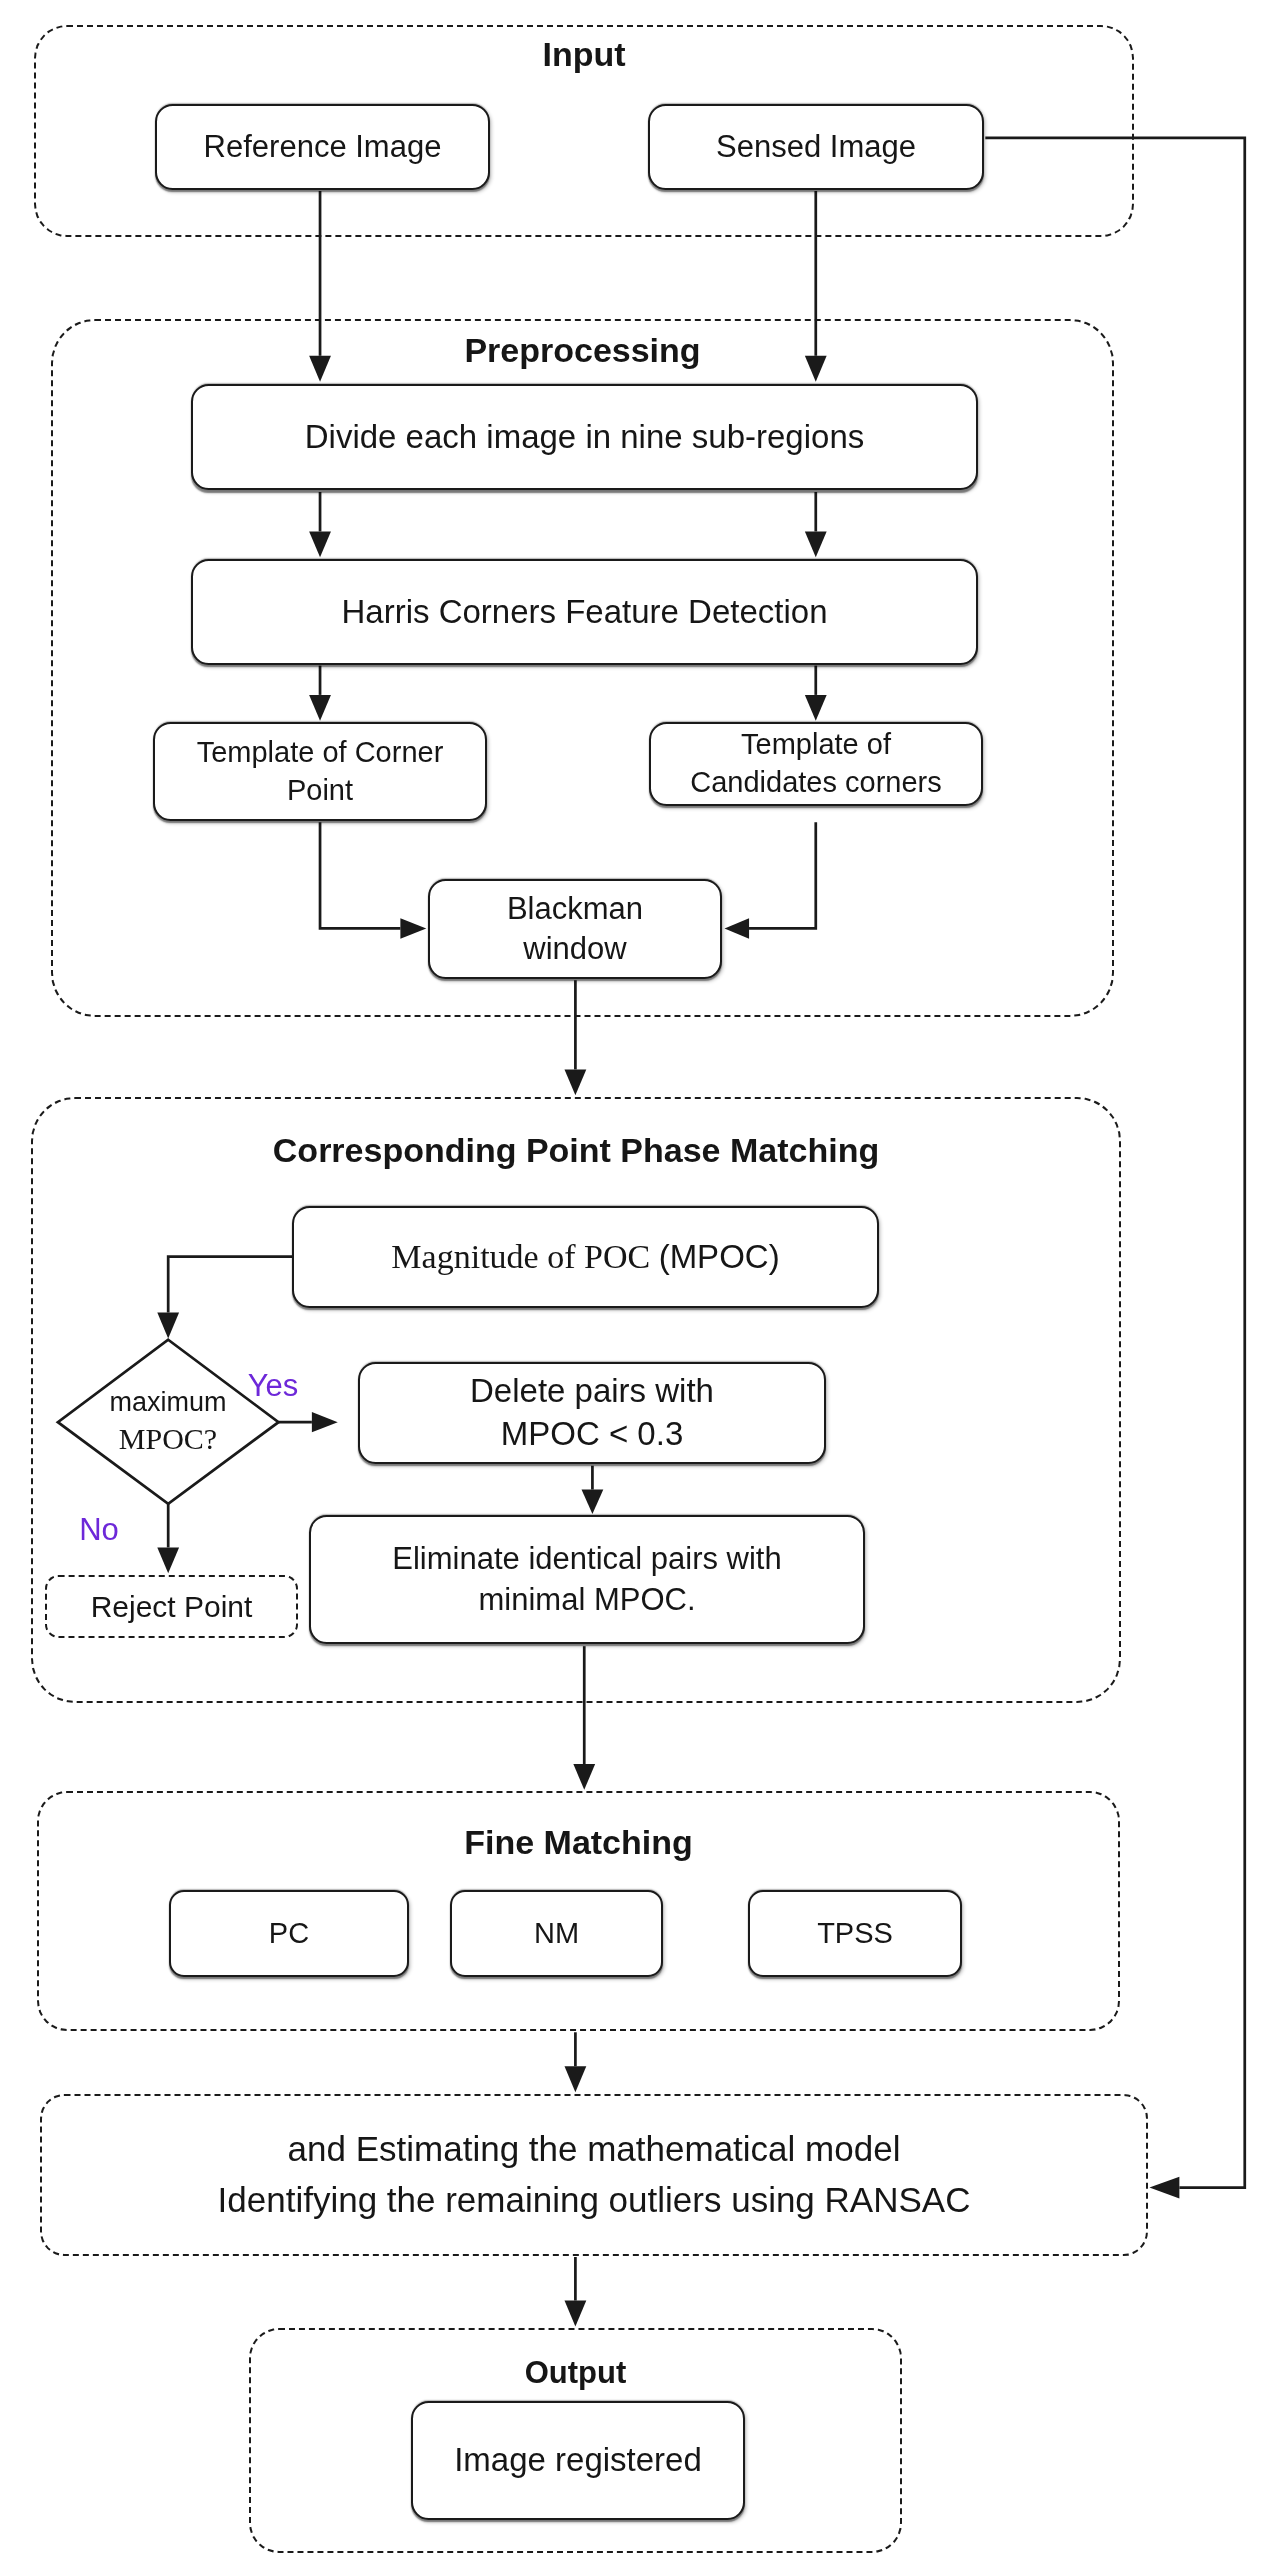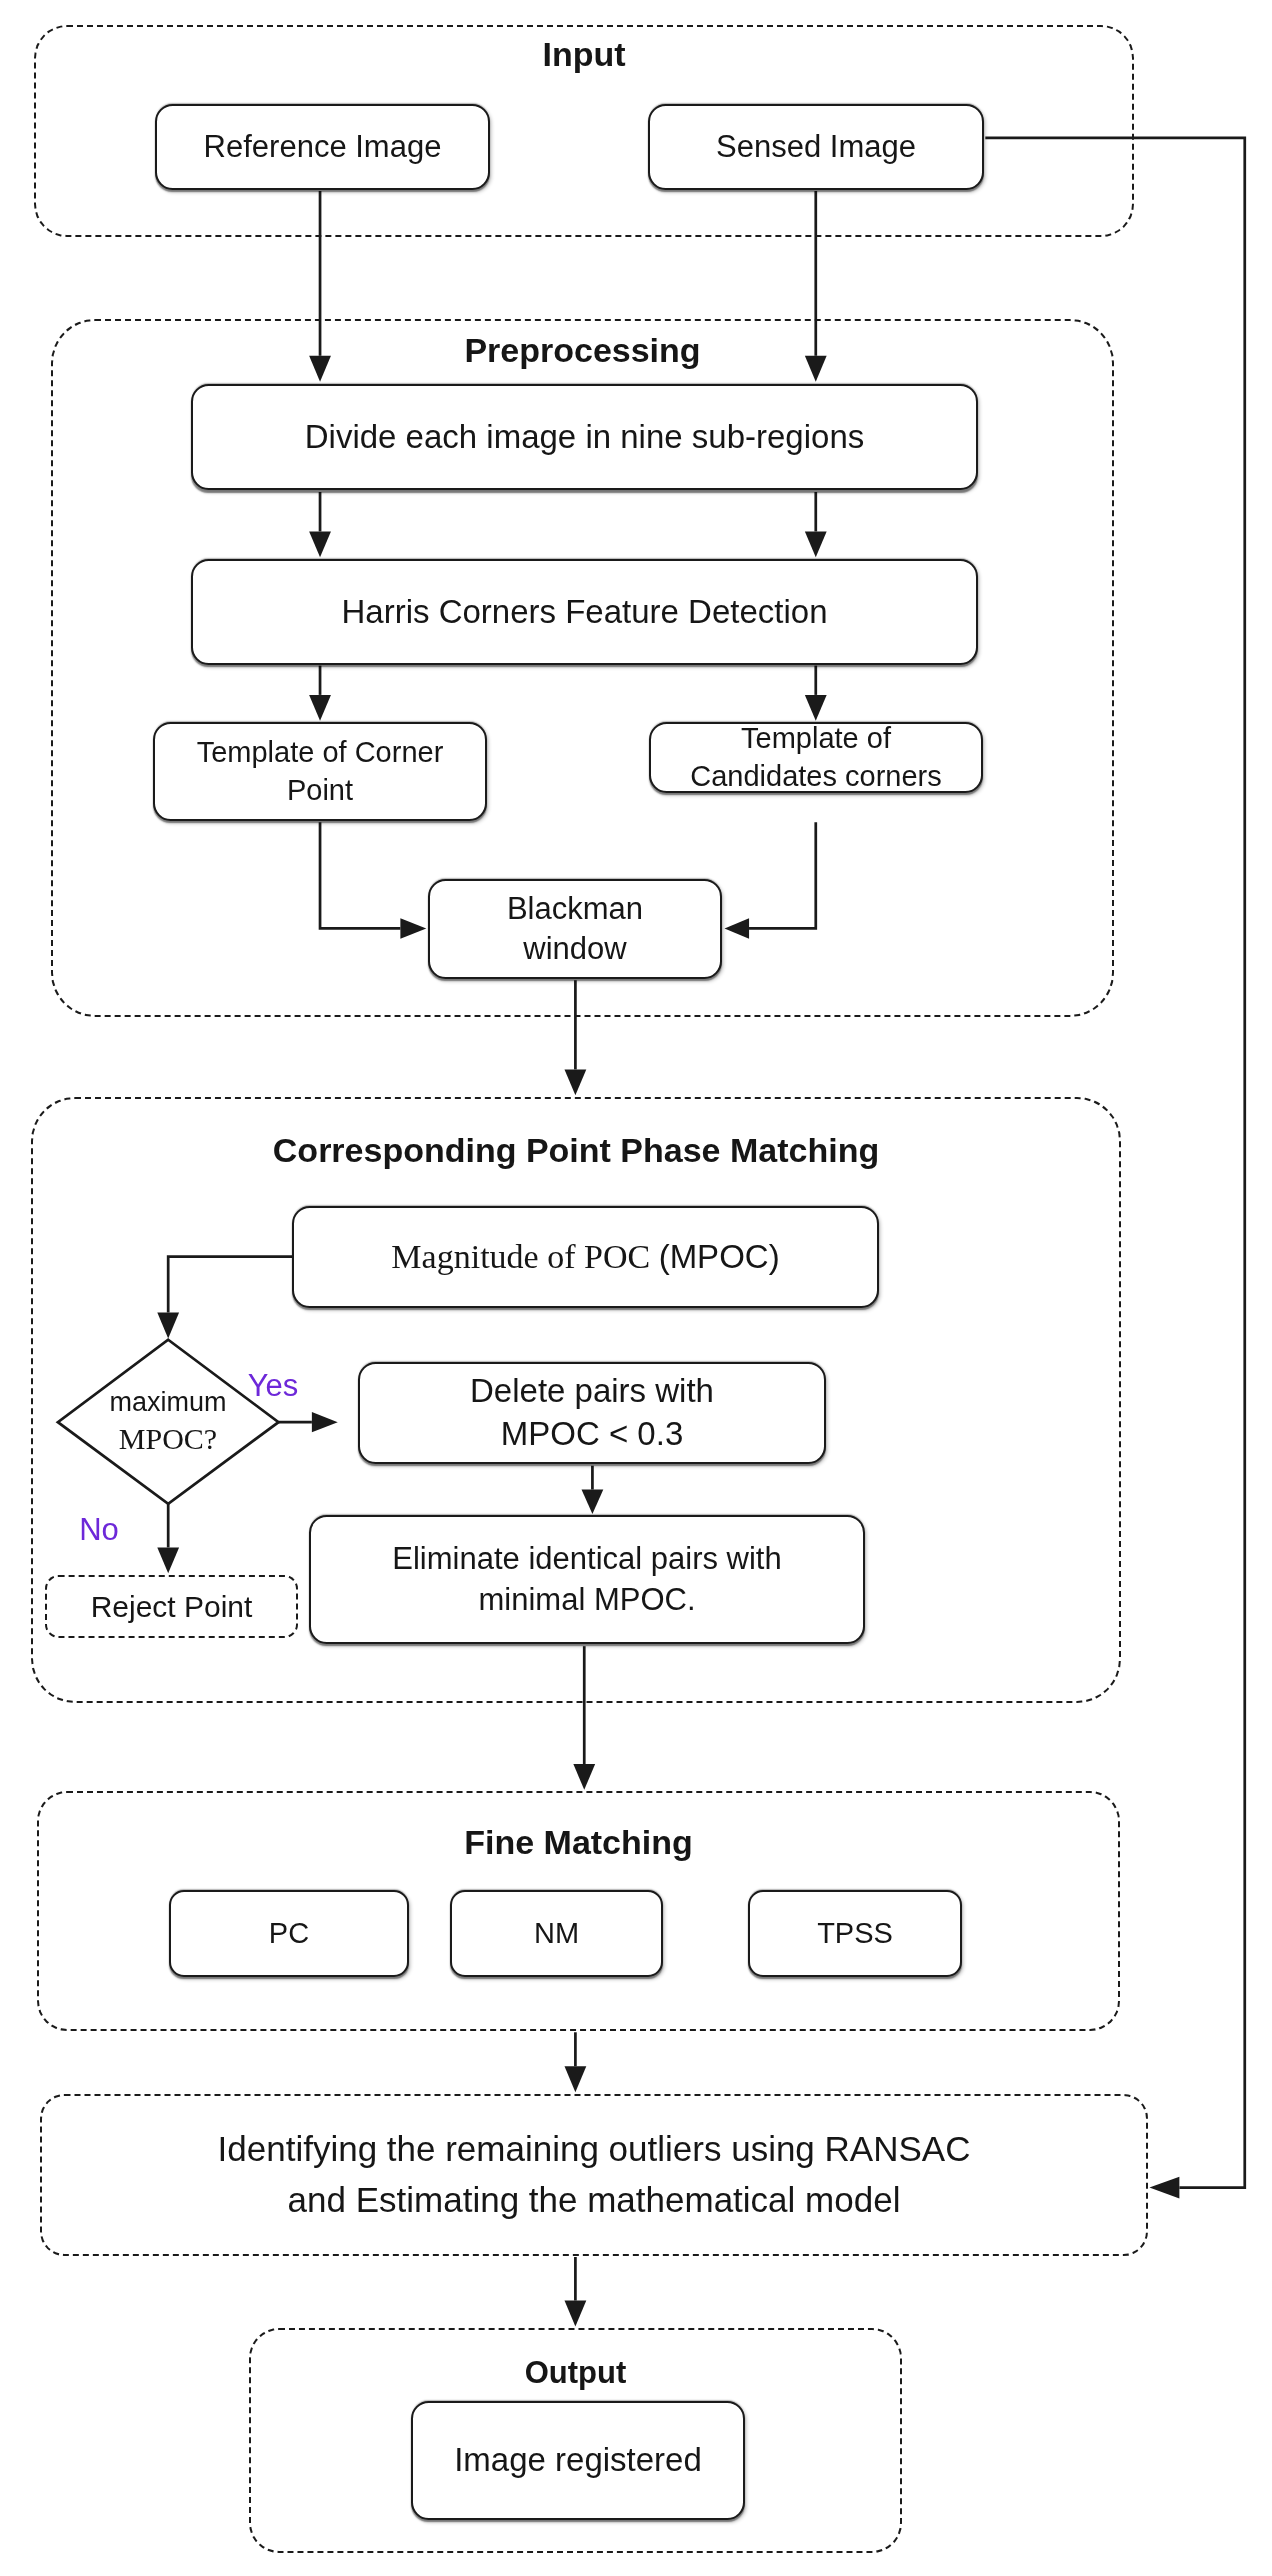--- a/index.html
+++ b/index.html
@@ -160,21 +160,21 @@
 
   <div class="node" style="left:191px;top:559px;width:787px;height:106px;font-size:33px;">
     <span>Harris Corners Feature Detection</span>
   </div>
 
   <div class="node" style="left:153px;top:722px;width:334px;height:99px;font-size:29px;">
     <span>Template of Corner</span>
     <span>Point</span>
   </div>
 
-  <div class="node" style="left:649px;top:722px;width:334px;height:71px;font-size:29px;">
+  <div class="node" style="left:649px;top:722px;width:334px;height:84px;font-size:29px;">
     <span>Template of</span>
     <span>Candidates corners</span>
   </div>
 
   <div class="node" style="left:428px;top:879px;width:294px;height:100px;font-size:31px;">
     <span>Blackman</span>
     <span>window</span>
   </div>
 
   <div class="node" style="left:292px;top:1206px;width:587px;height:102px;font-size:33px;">
@@ -207,22 +207,22 @@
     <span>PC</span>
   </div>
   <div class="node" style="left:450px;top:1890px;width:213px;height:87px;font-size:29px;border-radius:15px;">
     <span>NM</span>
   </div>
   <div class="node" style="left:748px;top:1890px;width:214px;height:87px;font-size:29px;border-radius:15px;">
     <span>TPSS</span>
   </div>
 
   <div class="node big-dashed" style="left:40px;top:2094px;width:1108px;height:162px;font-size:35px;line-height:1.45;">
+    <span>and Estimating the mathematical model</span>
     <span>Identifying the remaining outliers using RANSAC</span>
-    <span>and Estimating the mathematical model</span>
   </div>
 
   <div class="node" style="left:411px;top:2401px;width:334px;height:119px;font-size:33px;">
     <span>Image registered</span>
   </div>
 
 </div>
 
 
 </body></html>

